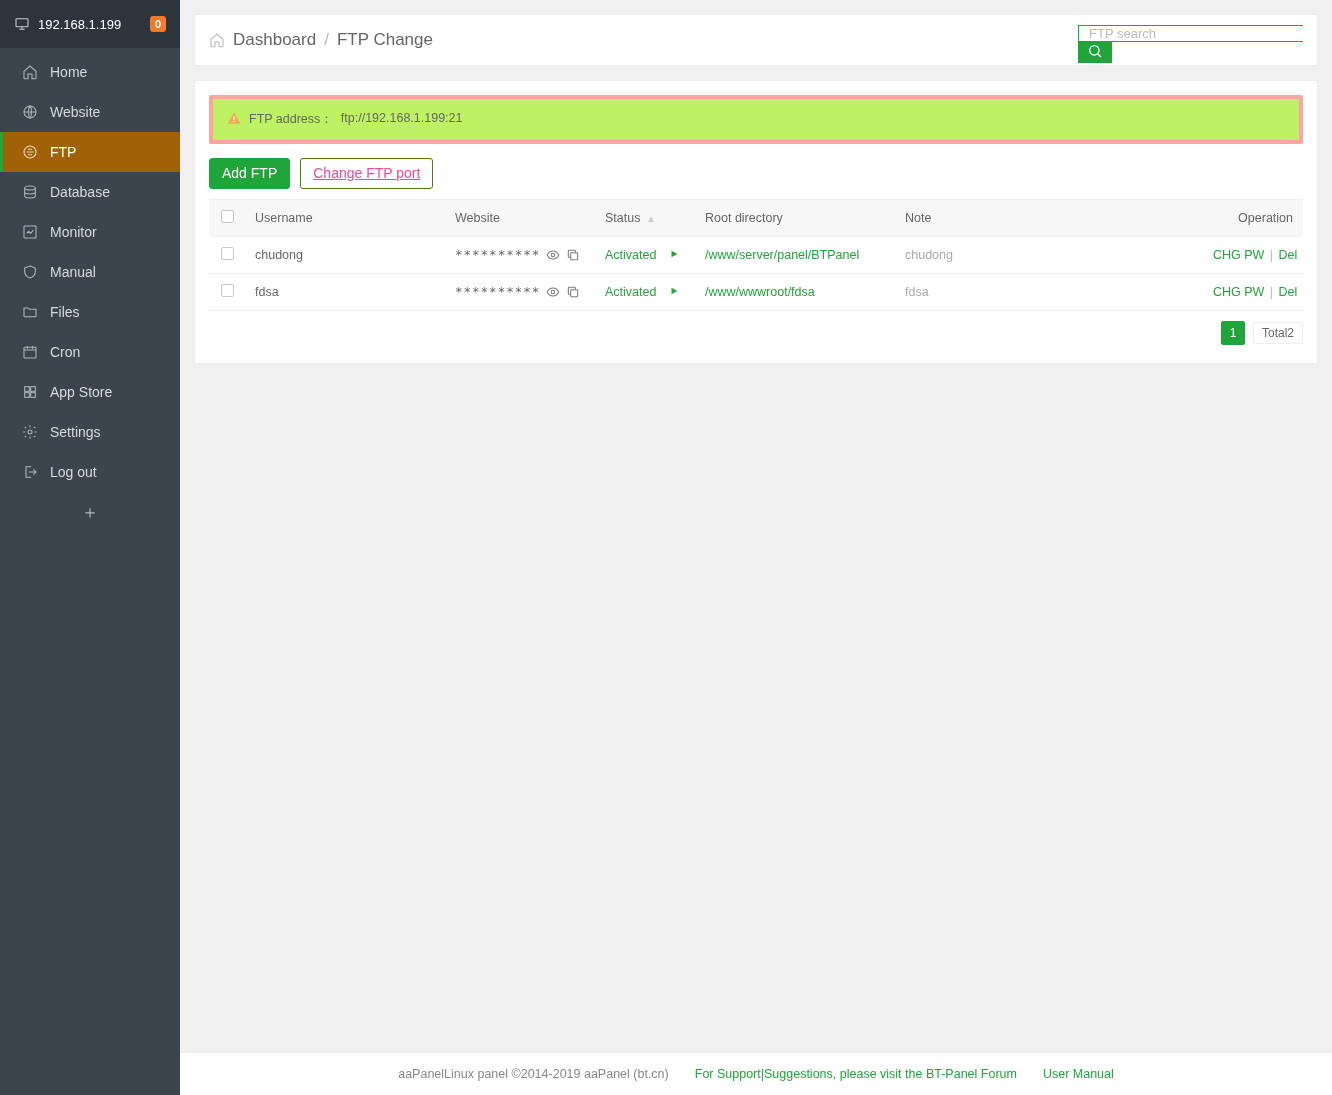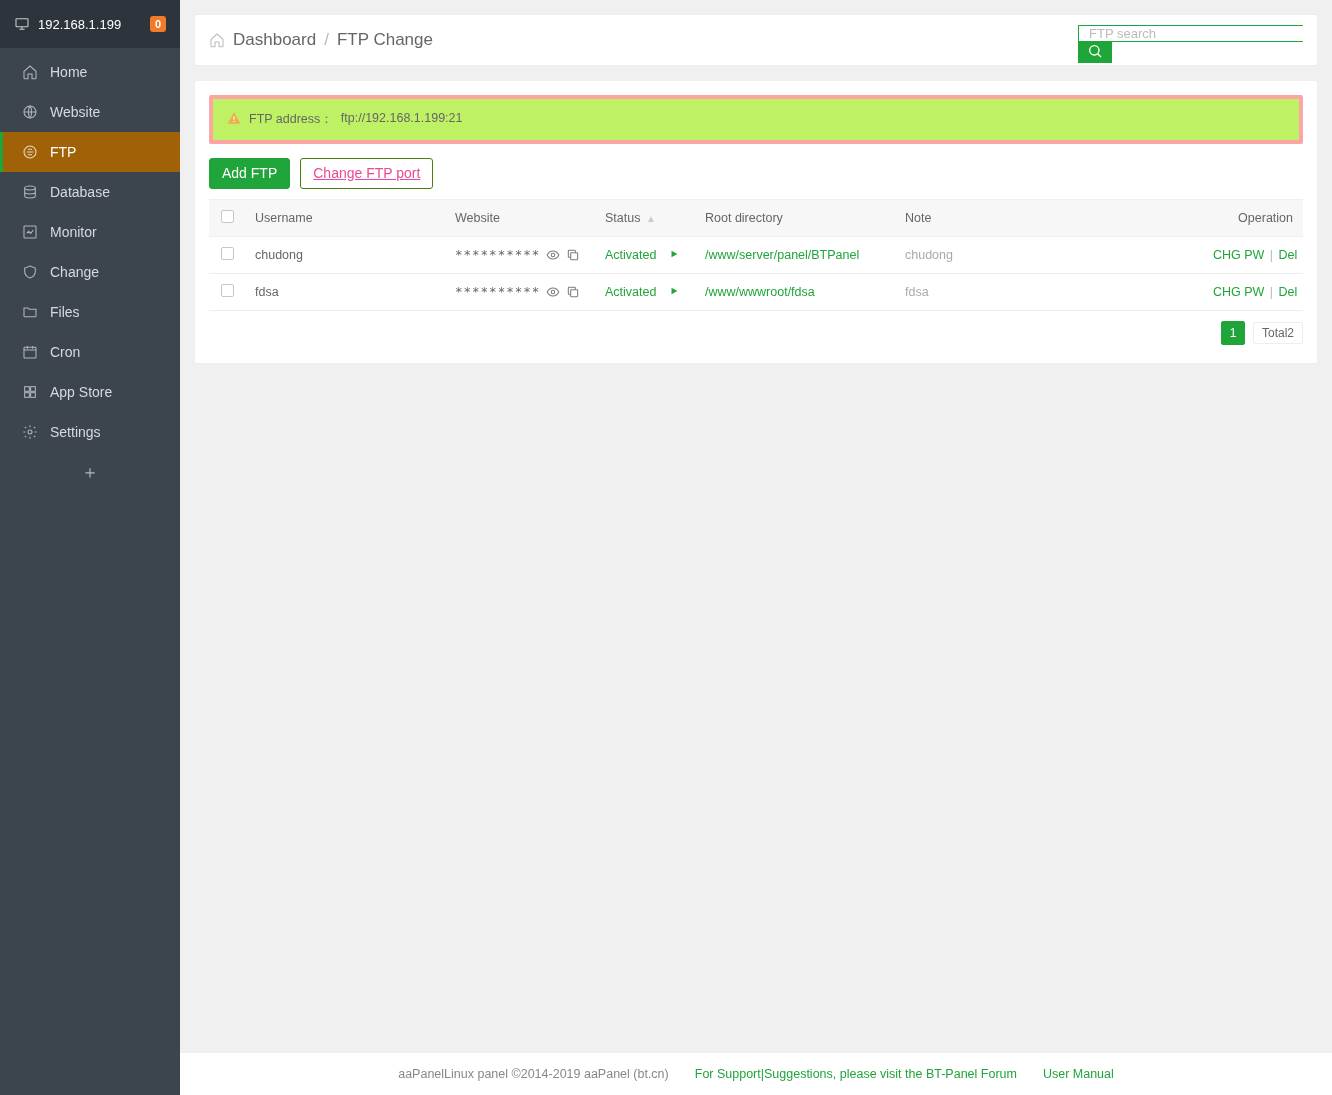--- a/index.html
+++ b/index.html
@@ -306,21 +306,21 @@
             </svg>
           </span>
         <span>Monitor</span>
       </li>
       <li class="nav-item">
         <span class="nav-icon">
             <svg viewBox="0 0 24 24" width="16" height="16">
               <path d="M12 3l8 3v5c0 5-3.5 8.5-8 10-4.5-1.5-8-5-8-10V6z"></path>
             </svg>
           </span>
-        <span>Change</span>
+        <span>Manual</span>
       </li>
       <li class="nav-item">
         <span class="nav-icon">
             <svg viewBox="0 0 24 24" width="16" height="16">
               <path d="M3 6h6l2 2h10v10a1 1 0 0 1-1 1H4a1 1 0 0 1-1-1z"></path>
             </svg>
           </span>
         <span>Files</span>
       </li>
       <li class="nav-item">
@@ -344,20 +344,28 @@
         <span>App Store</span>
       </li>
       <li class="nav-item">
         <span class="nav-icon">
             <svg viewBox="0 0 24 24" width="16" height="16">
               <circle cx="12" cy="12" r="3"></circle>
               <path d="M12 2v3M12 19v3M4.2 4.2l2.1 2.1M17.7 17.7l2.1 2.1M2 12h3M19 12h3M4.2 19.8l2.1-2.1M17.7 6.3l2.1-2.1"></path>
             </svg>
           </span>
         <span>Settings</span>
+      </li>
+      <li class="nav-item">
+        <span class="nav-icon">
+            <svg viewBox="0 0 24 24" width="16" height="16">
+              <path d="M14 4h-8v16h8M10 12h11M17 8l4 4-4 4"></path>
+            </svg>
+          </span>
+        <span>Log out</span>
       </li>
     </ul>
     <div class="nav-add">
       <span>＋</span>
     </div>
   </aside>
 
   <main class="main">
     <div class="content">
 

